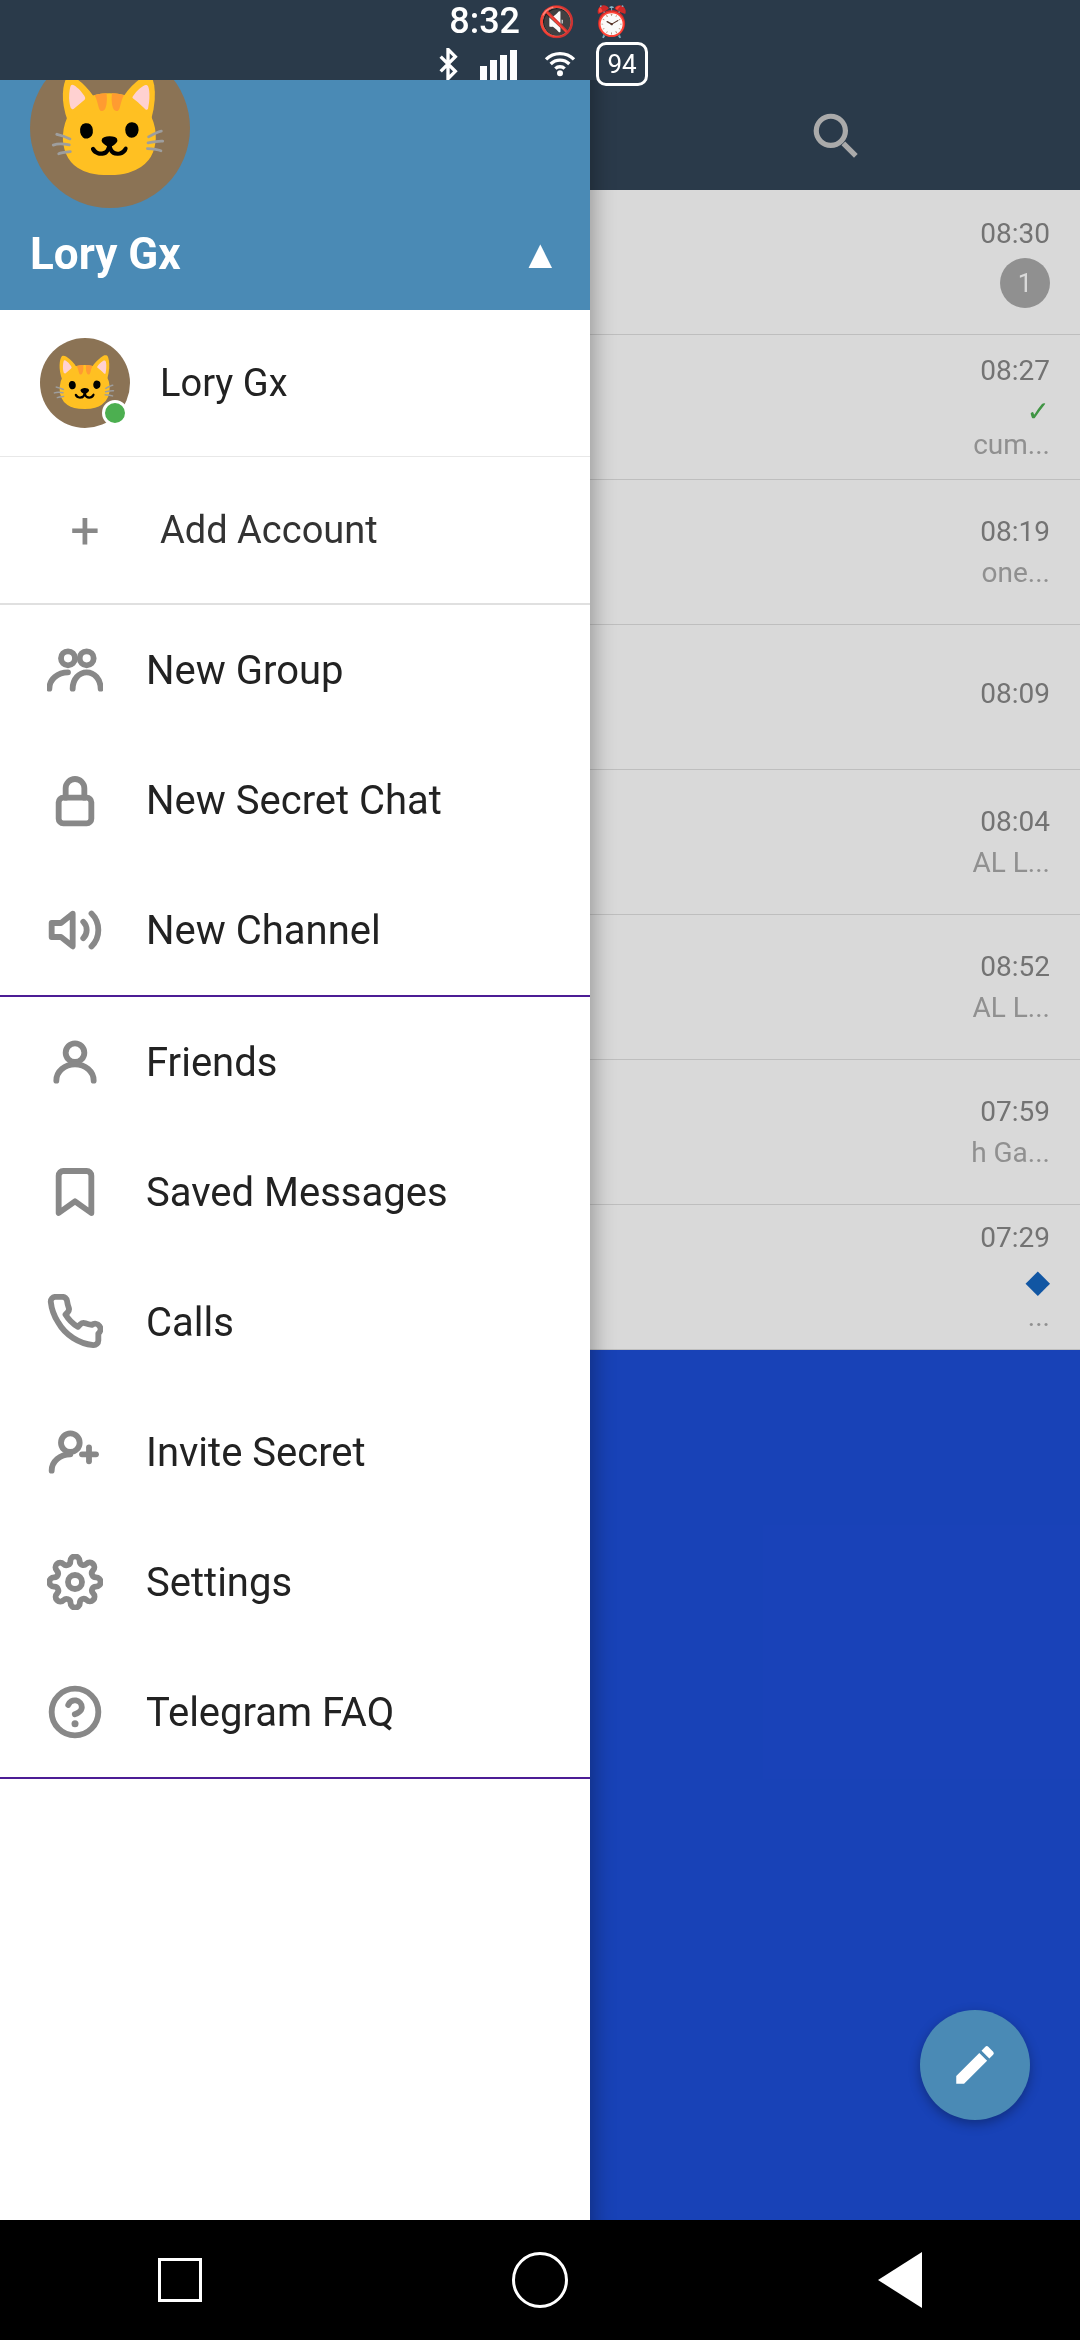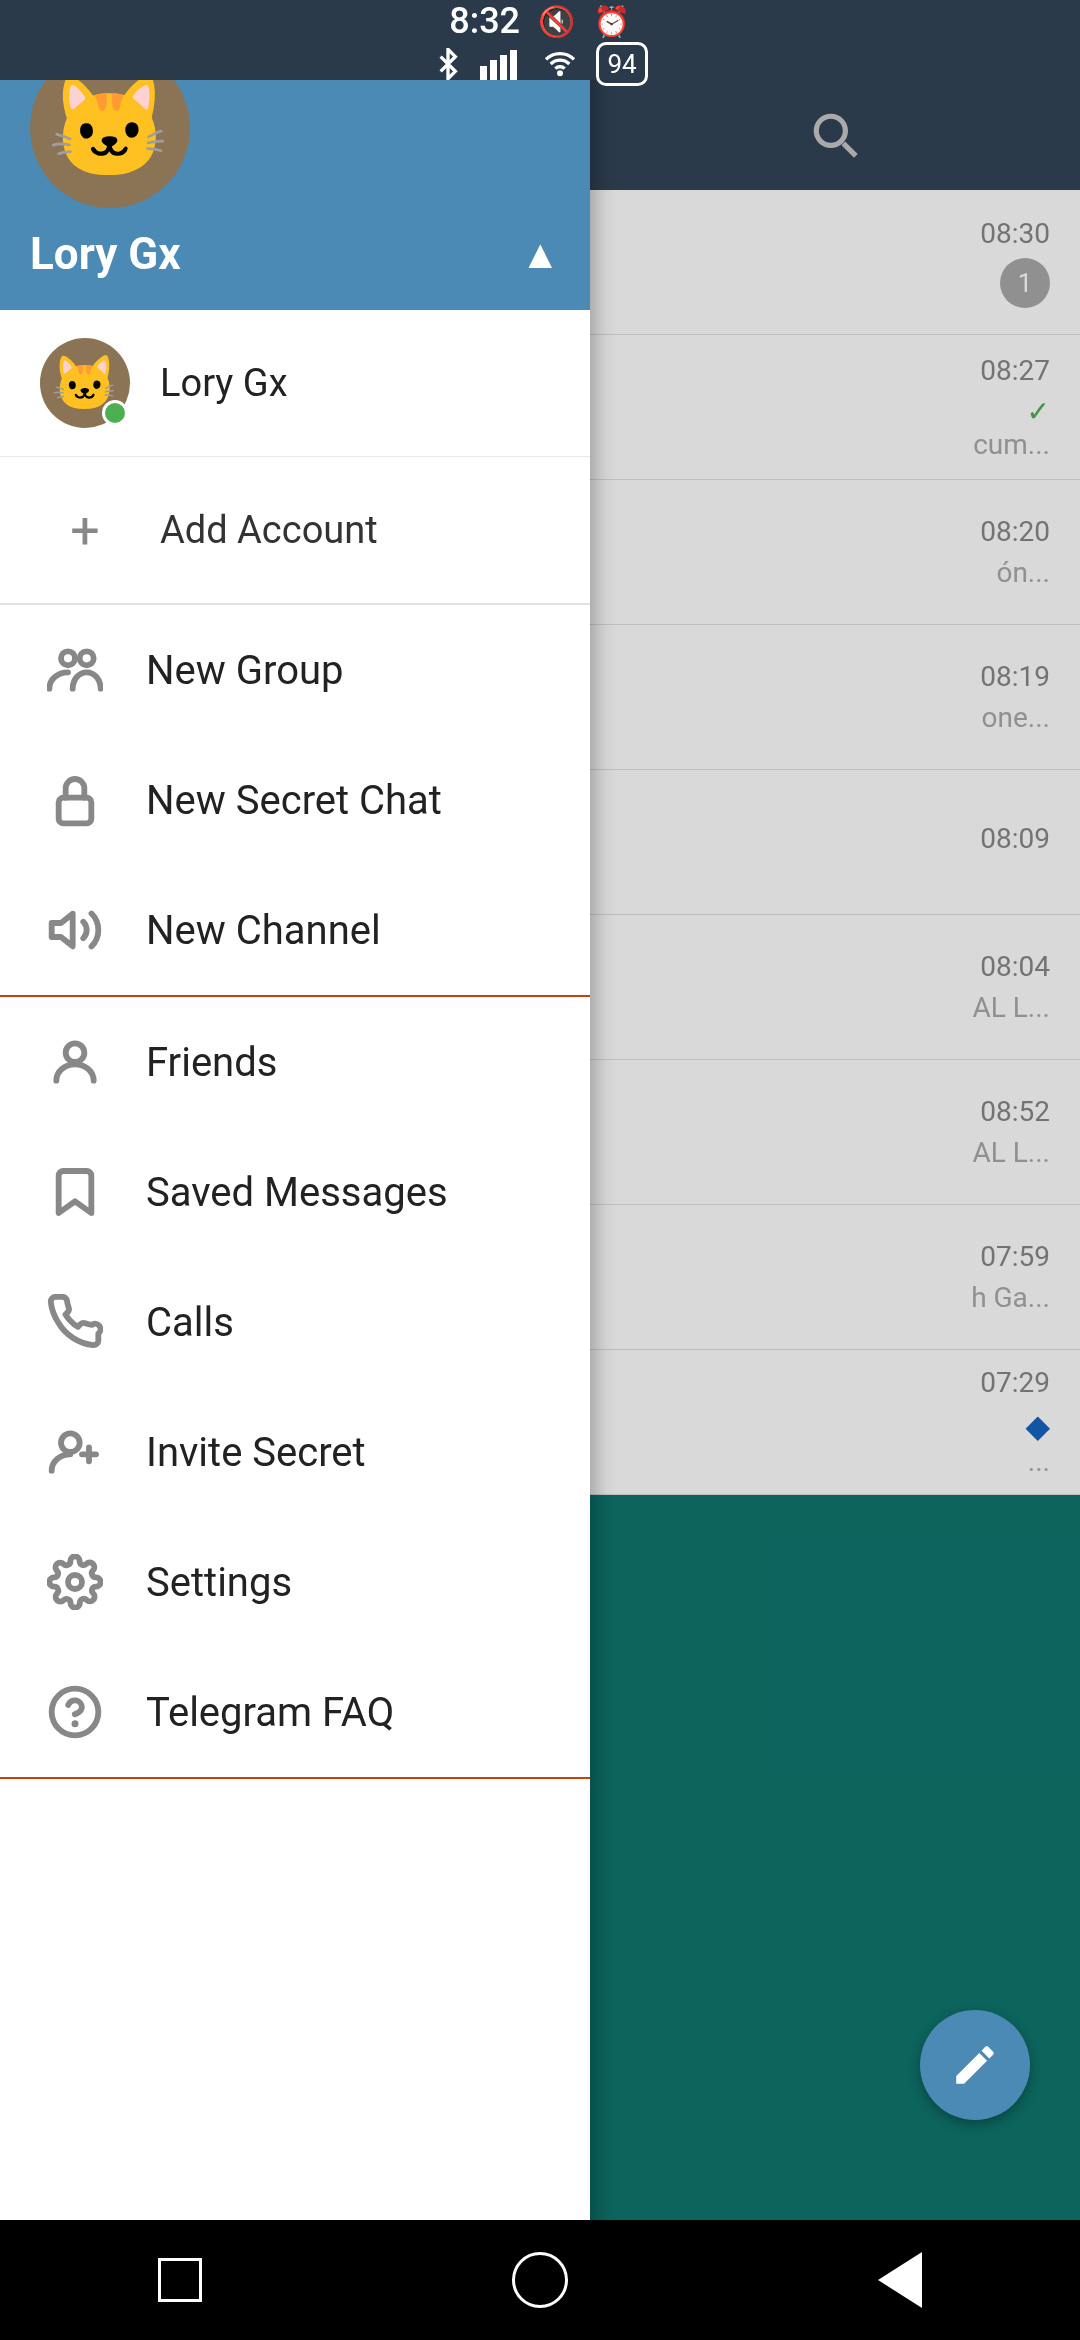--- a/index.html
+++ b/index.html
@@ -55,21 +55,21 @@
       position: relative;
     }
 
     
     .chat-list-bg {
       position: absolute;
       right: 0;
       top: 0;
       width: 490px;
       height: 2340px;
-      background: #0f766e;
+      background: #1d4ed8;
       z-index: 1;
     }
 
     
     .chat-search-bar {
       position: absolute;
       right: 0;
       top: 80px;
       width: 490px;
       height: 110px;
@@ -270,21 +270,21 @@
       color: #888;
       font-size: 52px;
     }
     .add-account-label {
       font-size: 38px;
       color: #333;
     }
 
     
     .menu-section {
-      border-bottom: 2px solid #c2410c;
+      border-bottom: 2px solid #4c1d95;
     }
     .menu-item {
       display: flex;
       align-items: center;
       padding: 30px 40px;
       gap: 36px;
       cursor: pointer;
     }
     .menu-icon {
       width: 70px;
@@ -397,24 +397,20 @@
       <span class="chat-time-bg">08:30</span>
       <div class="chat-badge">1</div>
     </div>
 
     <div class="chat-item-bg">
       <span class="chat-time-bg">08:27</span>
       <span class="chat-check">✓</span>
       <span class="chat-preview-bg">cum...</span>
     </div>
 
-    <div class="chat-item-bg">
-      <span class="chat-time-bg">08:20</span>
-      <span class="chat-preview-bg">ón...</span>
-    </div>
 
     <div class="chat-item-bg">
       <span class="chat-time-bg">08:19</span>
       <span class="chat-preview-bg">one...</span>
     </div>
 
     <div class="chat-item-bg">
       <span class="chat-time-bg">08:09</span>
     </div>
 

